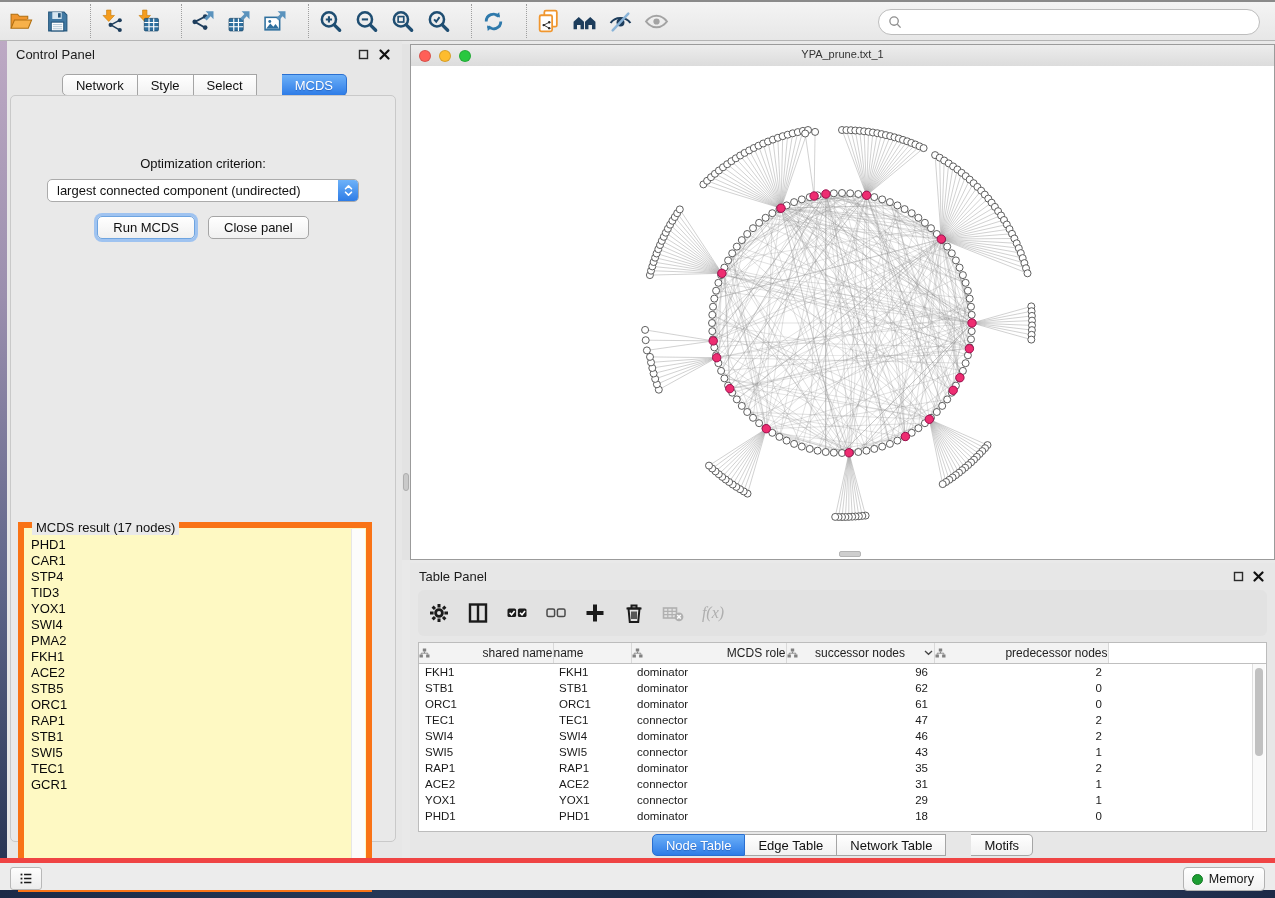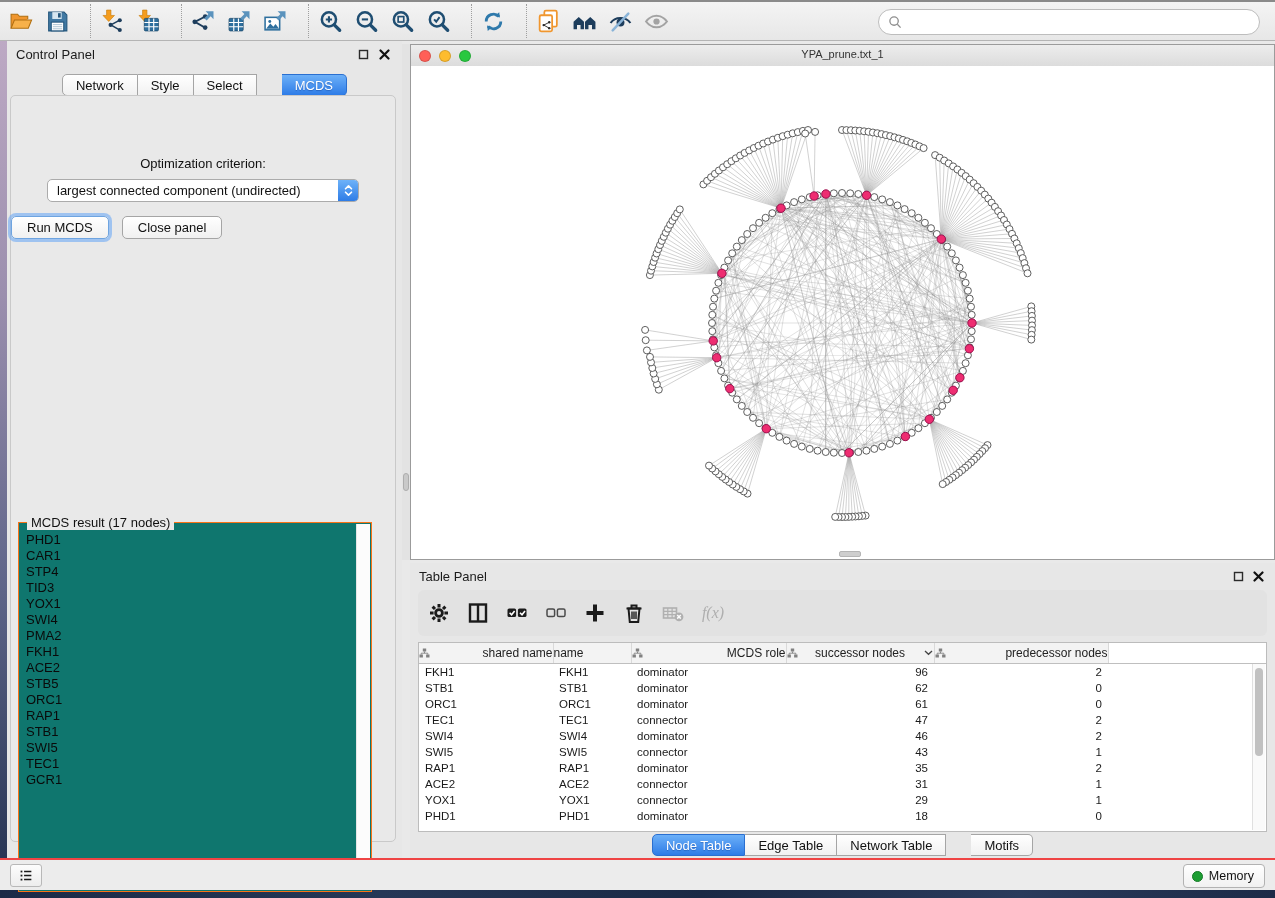--- a/index.html
+++ b/index.html
@@ -45,26 +45,26 @@
   .cp-tabs{position:absolute;left:0;top:33px;width:100%;display:flex;justify-content:center;}
   .cp-content{position:absolute;left:3px;top:54px;width:386px;height:747px;background:#e9e9e9;
     border:1px solid #c9c9c9;border-radius:5px;box-sizing:border-box;}
   .opt-label{position:absolute;left:0;top:60px;width:100%;text-align:center;font-size:13px;color:#111;}
   .selectbox{position:absolute;left:36px;top:83px;width:312px;height:23px;background:#fff;border:1px solid #ababab;
     border-radius:5px;display:flex;align-items:center;box-sizing:border-box;}
   .selectbox .val{flex:1;font-size:13px;padding-left:9px;color:#111;white-space:nowrap;}
   .stepper{width:20px;height:21px;border-radius:0 4px 4px 0;background:linear-gradient(#6db2f9,#2e7ce6);
     display:flex;align-items:center;justify-content:center;}
   .stepper svg{width:11px;height:17px;}
-  .btnrow{position:absolute;left:0;top:120px;width:100%;display:flex;justify-content:flex-start;gap:13px;}
+  .btnrow{position:absolute;left:0;top:120px;width:100%;display:flex;justify-content:center;gap:13px;}
   .macbtn{height:23px;padding:0 15px;font-size:13px;color:#111;background:linear-gradient(#ffffff,#f0f0f0);
     border:1px solid #a5a5a5;border-radius:5px;font-family:inherit;}
   .macbtn.focused{box-shadow:0 0 0 3px rgba(110,170,245,.6);border-color:#6ea4e0;}
-  .result-group{position:absolute;left:7px;top:426px;width:354px;height:370px;background:#0f766e;
-    border:1px solid #f97316;box-sizing:border-box;}
+  .result-group{position:absolute;left:7px;top:426px;width:354px;height:370px;background:#fef9c3;
+    border:6px solid #f97316;box-sizing:border-box;}
   .result-title{position:absolute;left:8px;top:-8px;background:#e9e9e9;padding:0 4px;font-size:13px;color:#111;}
   .mcds-list{position:absolute;left:1px;top:9px;bottom:1px;right:14px;overflow:hidden;}
   .mcds-list div{font-size:13px;line-height:16px;padding-left:6px;color:#0a0a0a;}
   .list-track{position:absolute;top:1px;right:1px;bottom:1px;width:13px;background:#fcfcfc;border-left:1px solid #e6e6e6;}
 
   
   .vstrip{position:absolute;left:402px;top:44px;width:8px;height:516px;background:#e3e3e3;}
   .vstrip .thumb{position:absolute;left:1px;top:429px;width:6px;height:18px;background:#c9c9c9;border:1px solid #adadad;border-radius:3px;box-sizing:border-box;}
   .network-window{position:absolute;left:410px;top:44px;width:865px;height:516px;border:1px solid #9b9b9b;box-sizing:border-box;background:#fff;}
   .net-titlebar{position:absolute;left:0;top:0;right:0;height:21px;background:linear-gradient(#ededed,#dcdcdc);
@@ -89,21 +89,21 @@
   .thflex{display:flex;align-items:center;justify-content:space-between;gap:6px;}
   .thflex svg.tree{width:11px;height:10px;}
   .thflex svg.chev{width:9px;height:6px;margin-left:2px;}
   table.grid td{height:16px;font-size:11.5px;color:#1a1a1a;padding:0 6px;white-space:nowrap;overflow:hidden;}
   td.num{text-align:right;padding-right:8px;}
   .vscroll{position:absolute;right:1px;top:21px;bottom:1px;width:12px;background:#fafafa;border-left:1px solid #e0e0e0;}
   .vscroll .thumb{position:absolute;left:1.5px;top:4px;width:8px;height:88px;background:#c1c1c1;border-radius:4px;}
   .tp-tabs{position:absolute;left:0;top:271px;width:100%;display:flex;justify-content:center;}
 
   
-  .status-bar{position:absolute;left:0;top:858px;width:1275px;height:32px;background:#ececec;border-top:2px solid #ef4444;box-sizing:border-box;}
+  .status-bar{position:absolute;left:0;top:858px;width:1275px;height:32px;background:#ececec;border-top:5px solid #ef4444;box-sizing:border-box;}
   .listbtn{position:absolute;left:10px;top:4px;width:32px;height:23px;background:linear-gradient(#fdfdfd,#ededed);
     border:1px solid #b8b8b8;border-radius:3px;display:flex;align-items:center;justify-content:center;padding:0;}
   .listbtn svg{width:17px;height:17px;}
   .membtn{position:absolute;right:10px;top:4px;height:24px;padding:0 10px 0 8px;background:linear-gradient(#ffffff,#f1f1f1);
     border:1px solid #b2b2b2;border-radius:4px;display:flex;align-items:center;gap:6px;font-size:12.5px;color:#111;font-family:inherit;}
   .memdot{width:11px;height:11px;border-radius:50%;background:#1d9e33;border:1px solid #157a26;box-sizing:border-box;}
 </style>
 </head>
 <body>
 

